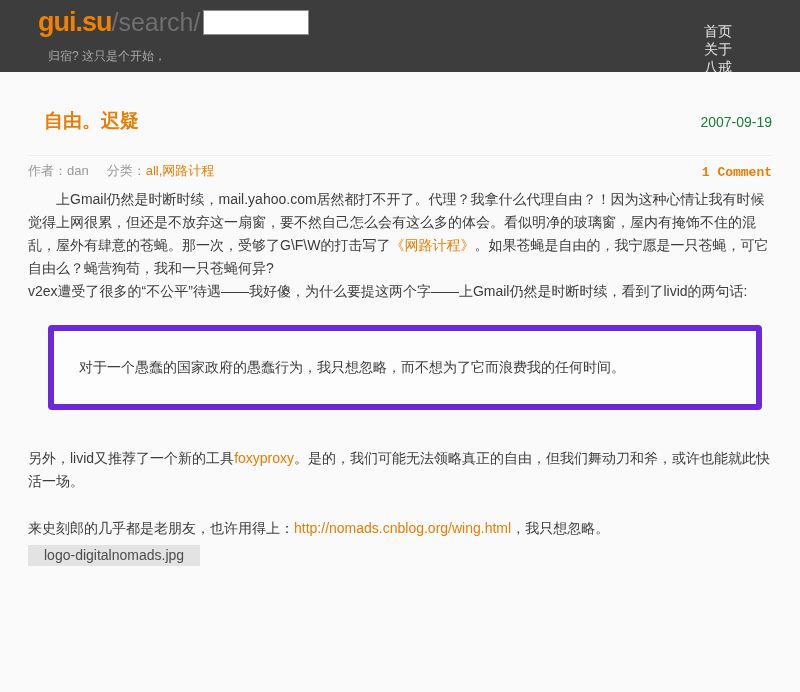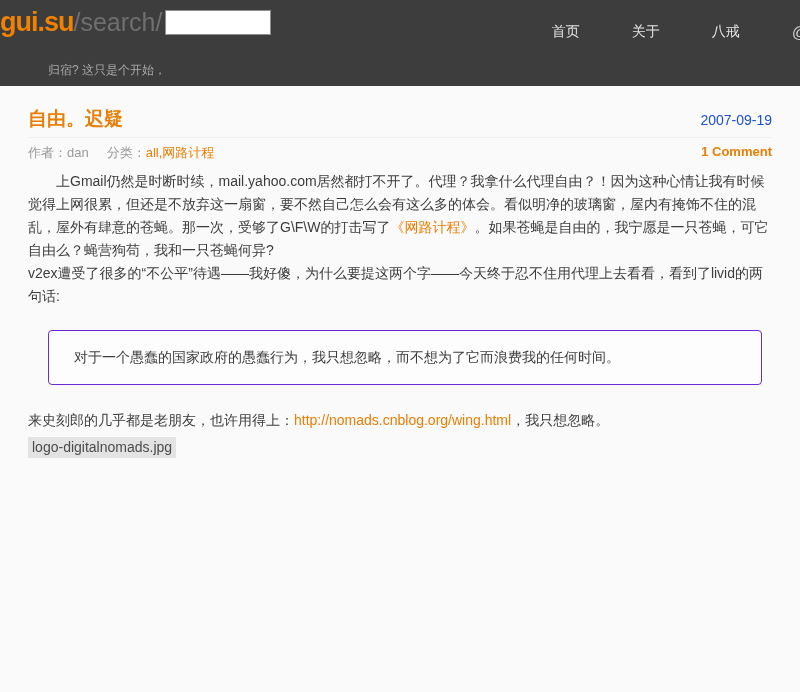--- a/index.html
+++ b/index.html
@@ -4,79 +4,79 @@
 <style>
   * { box-sizing: border-box; }
   html, body { margin: 0; padding: 0; }
   body {
     width: 800px; height: 692px; overflow: hidden;
     background: #fafafa;
     font-family: "Liberation Sans", "DejaVu Sans", sans-serif;
   }
   
   .site-header {
-    background: #3d3d3d; height: 86px; position: relative;
-    overflow: hidden;
+    background: #3d3d3d; height: 72px; position: relative;
+    padding-left: 38px; overflow: hidden;
   }
   .header-top { display: flex; align-items: center; padding-top: 7px; }
   .logo { text-decoration: none; white-space: nowrap; cursor: pointer; }
   .logo-main { color: #f08200; font-size: 27px; font-weight: bold; letter-spacing: -1px; }
   .logo-path { color: #6f6f6f; font-size: 25px; }
   .search-input {
     width: 106px; height: 25px; margin-left: 3px;
     border: 1px solid #8d8d8d; background: #fff; outline: none;
     font-size: 14px; padding: 0 4px;
   }
   .main-nav {
-    position: absolute; top: 23px; right: 0;
-    display: flex; align-items: flex-start;
+    position: absolute; top: 23px; right: 16px;
+    display: flex; align-items: center; flex-direction: column;
   }
   .main-nav a {
     color: #e3e3e3; font-size: 14px; text-decoration: none;
     margin-right: 52px; cursor: pointer;
   }
   .nav-at {
     color: #cfcfcf; font-size: 17px; margin-right: -9px; cursor: pointer;
   }
   .tagline {
     position: absolute; left: 48px; bottom: 7px;
     color: #a9a9a9; font-size: 12px;
   }
   
   .main { padding: 20px 28px 0 28px; }
   .title-row {
     display: flex; justify-content: space-between; align-items: baseline;
     border-bottom: 1px solid #f0f0f0; padding-bottom: 5px;
   }
   .post-title {
-    margin: 0; color: #e87e04; font-size: 19px; font-weight: bold; cursor: pointer;
+    margin: 16px; color: #e87e04; font-size: 19px; font-weight: bold; cursor: pointer;
   }
-  .post-date { color: #1d4ed8; font-size: 14px; }
+  .post-date { color: #15803d; font-size: 14px; }
   .meta-row {
-    display: flex; justify-content: space-between; align-items: flex-start;
+    display: flex; justify-content: space-between; align-items: flex-end;
     padding: 6px 0 8px 0; font-size: 13px; color: #9a9a9a;
   }
   .meta-left .sep { display: inline-block; width: 18px; }
   .cat-link, .comments-link { color: #e87e04; text-decoration: none; cursor: pointer; }
-  .comments-link { font-size: 13px; font-weight: bold; }
+  .comments-link { font-size: 13px; font-weight: bold; font-family: Liberation Mono, monospace; }
   .content { font-size: 14px; line-height: 23px; color: #3c3c3c; }
   .content p { margin: 0; }
   .indent { text-indent: 2em; }
   a.inline-link { color: #e87e04; text-decoration: none; cursor: pointer; }
   blockquote {
-    border: 1px solid #6d28d9; border-radius: 4px; background: #fdfdfd;
-    margin: 22px 10px 12px 20px; padding: 15px 25px;
+    border: 6px solid #6d28d9; border-radius: 4px; background: #fdfdfd;
+    margin: 22px 10px 12px 20px; padding: 25px 25px;
   }
   blockquote.tall { padding-bottom: 26px; }
   .q-gap { height: 23px; }
   .para-gap-lg { margin-top: 37px !important; }
   .para-gap-md { margin-top: 24px !important; }
   .img-alt {
     display: inline-block; background: #e3e3e3; color: #4c4c4c;
-    padding: 0 4px; margin-top: 5px; line-height: 21px;
+    padding: 0 16px; margin-top: 5px; line-height: 21px;
   }
 </style>
 </head>
 <body>
 
 <header class="site-header">
   <div class="header-top">
     <a class="logo"><span class="logo-main">gui.su</span><span class="logo-path">/search/</span></a>
     <input class="search-input" type="text" value="" style="">
     <nav class="main-nav">
@@ -98,26 +98,27 @@
   <div class="meta-row">
     <span class="meta-left">
       <span>作者：</span><span>dan</span><span class="sep"></span><span>分类：</span><a class="cat-link">all,网路计程</a>
     </span>
     <a class="comments-link">1 Comment</a>
   </div>
 
   <div class="content">
     <p class="indent"><span>上Gmail仍然是时断时续，mail.yahoo.com居然都打不开了。代理？我拿什么代理自由？！因为这种心情让我有时候觉得上网很累，但还是不放弃这一扇窗，要不然自己怎么会有这么多的体会。看似明净的玻璃窗，屋内有掩饰不住的混乱，屋外有肆意的苍蝇。那一次，受够了G\F\W的打击写了</span><a class="inline-link">《网路计程》</a><span>。如果苍蝇是自由的，我宁愿是一只苍蝇，可它自由么？蝇营狗苟，我和一只苍蝇何异?</span></p>
 
-    <p>v2ex遭受了很多的“不公平”待遇——我好傻，为什么要提这两个字——今天终于忍不住用代理上去看看，看到了livid的两句话:</p>
+    <p>v2ex遭受了很多的“不公平”待遇——我好傻，为什么要提这两个字——上Gmail仍然是时断时续，看到了livid的两句话:</p>
 
     <blockquote>
       <p>对于一个愚蠢的国家政府的愚蠢行为，我只想忽略，而不想为了它而浪费我的任何时间。</p>
     </blockquote>
 
 
+    <p class="para-gap-lg"><span>另外，livid又推荐了一个新的工具</span><a class="inline-link">foxyproxy</a><span>。是的，我们可能无法领略真正的自由，但我们舞动刀和斧，或许也能就此快活一场。</span></p>
 
     <p class="para-gap-md"><span>来史刻郎的几乎都是老朋友，也许用得上：</span><a class="inline-link">http://nomads.cnblog.org/wing.html</a><span>，我只想忽略。</span></p>
     <span class="img-alt">logo-digitalnomads.jpg</span>
 
     
   </div>
 </main>
 
 </body></html>

